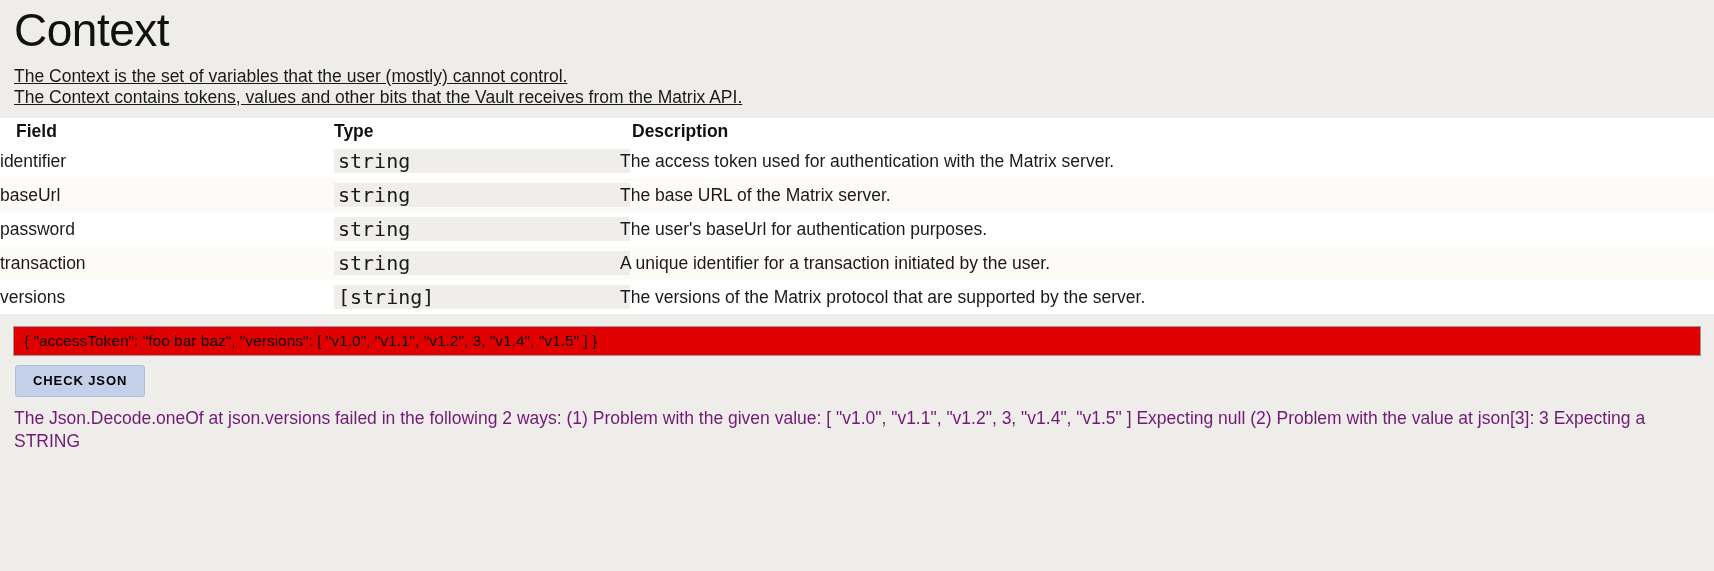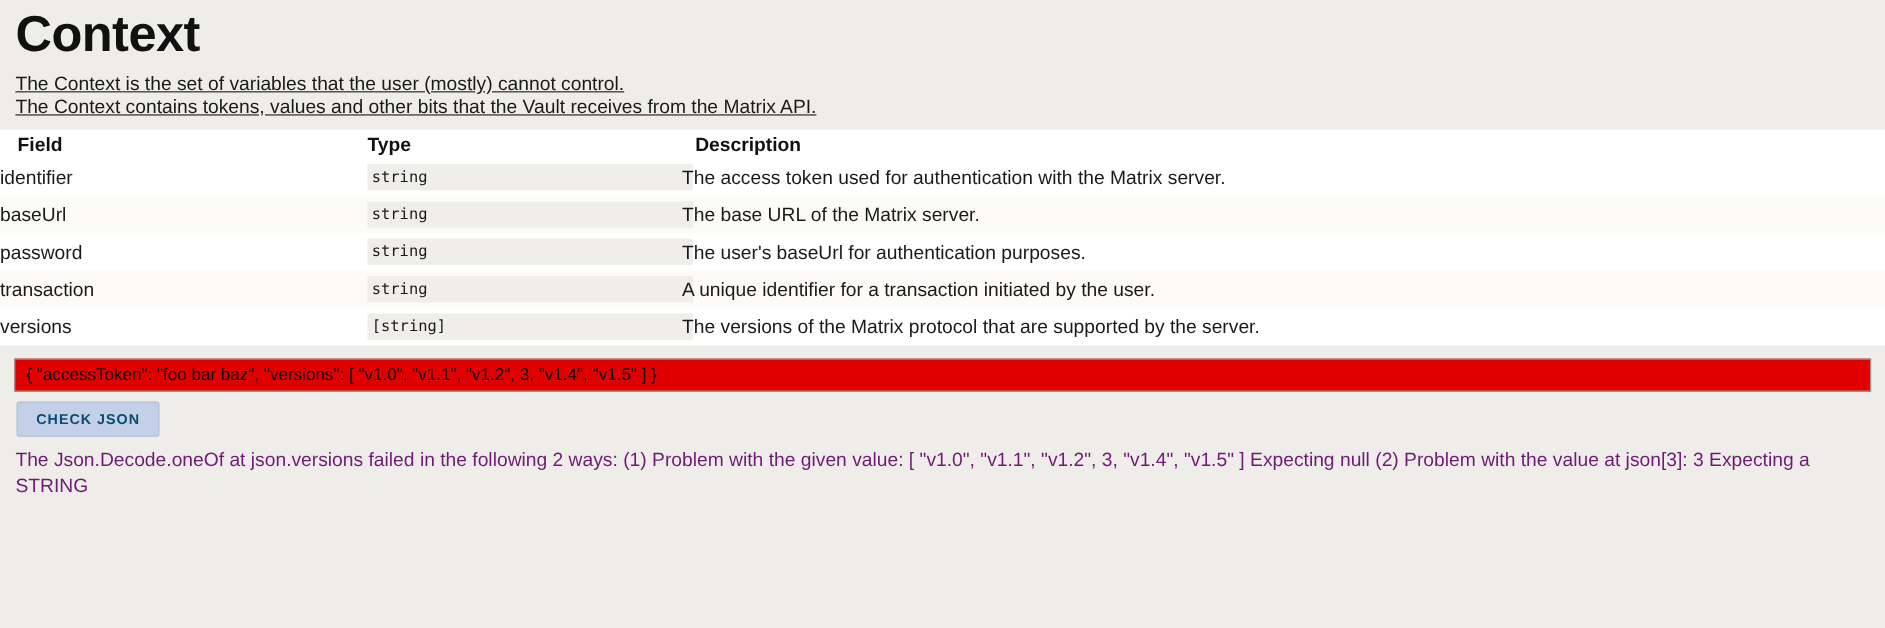--- a/index.html
+++ b/index.html
@@ -15,21 +15,21 @@
     overflow: hidden;
   }
 
   .page {
     padding: 6px 0 0 0;
     box-sizing: border-box;
   }
 
   .page-title {
     font-size: 46px;
-    font-weight: bold;
+    font-weight: normal;
     line-height: 1.05;
     margin: 0 0 12px 14px;
     letter-spacing: -0.5px;
     color: #111;
   }
 
   .intro {
     margin: 0 0 10px 14px;
     font-size: 17.5px;
     line-height: 1.18;
@@ -79,21 +79,21 @@
   .cell-desc  { padding-left: 12px; white-space: nowrap; }
   .cell-type  { padding-left: 0; }
   .type-bar {
     background: #efeeea;
     display: block;
     height: 24px;
     line-height: 24px;
     margin-left: 24px;
     width: 296px;
     font-family: "DejaVu Sans Mono", "Liberation Mono", monospace;
-    font-size: 14px;
+    font-size: 20px;
     padding-left: 4px;
     box-sizing: border-box;
     color: #1a1a1a;
   }
 
   
   .json-input-row {
     margin: 12px 13px 0 13px;
   }
   .json-input {
@@ -111,21 +111,21 @@
     line-height: 28px;
   }
 
   .button-row {
     margin: 9px 0 0 15px;
   }
   .check-json-btn {
     background: #c3d0e8;
     border: 1px solid #b0bdd6;
     border-radius: 3px;
-    color: #0c4a6e;
+    color: #000000;
     font-family: "Liberation Sans", sans-serif;
     font-size: 13px;
     font-weight: bold;
     letter-spacing: 0.9px;
     padding: 7px 17px 8px 17px;
     cursor: pointer;
   }
 
   .error-text {
     margin: 10px 14px 0 14px;

